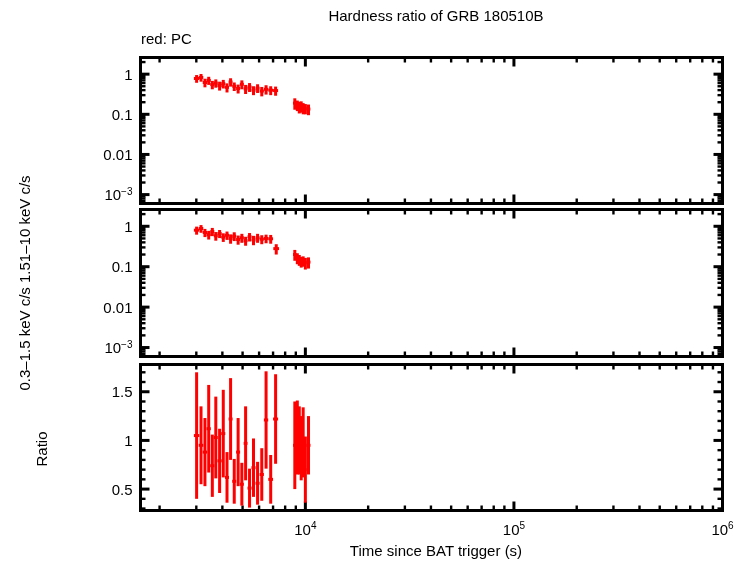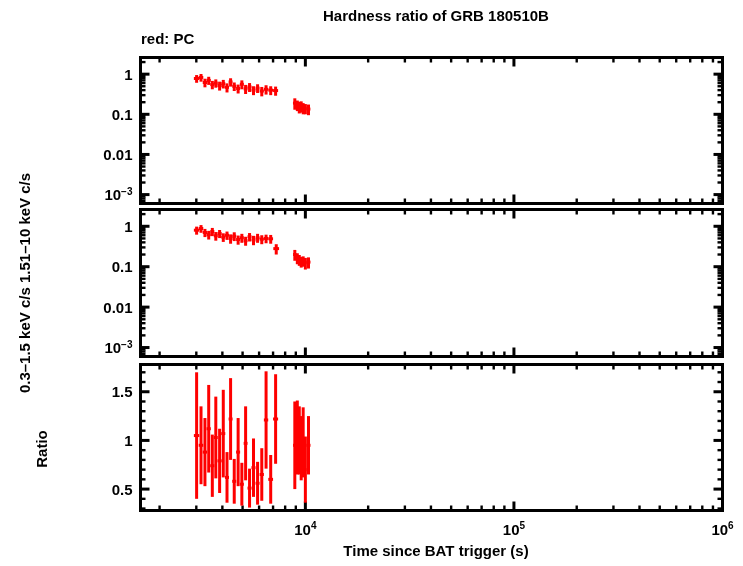--- a/index.html
+++ b/index.html
@@ -1,18 +1,18 @@
 <!DOCTYPE html>
 <html><head>
 <meta charset="utf-8">
 <style>
   html,body{margin:0;padding:0;background:#ffffff;}
   body{width:743px;height:566px;overflow:hidden;
        font-family:"Liberation Sans","DejaVu Sans",sans-serif;color:#000;}
-  #fig{position:relative;width:743px;height:514px;font-weight:bold;}
+  #fig{position:relative;width:743px;height:514px;}
   svg{display:block;}
   text{font-family:"Liberation Sans","DejaVu Sans",sans-serif;fill:#000;}
   .title{font-size:15px;}
   .legend{font-size:15px;}
   .ticklbl{font-size:15px;}
   .axlbl{font-size:15px;}
   .sup{font-size:10px;}
 </style>
 </head>
 <body>

